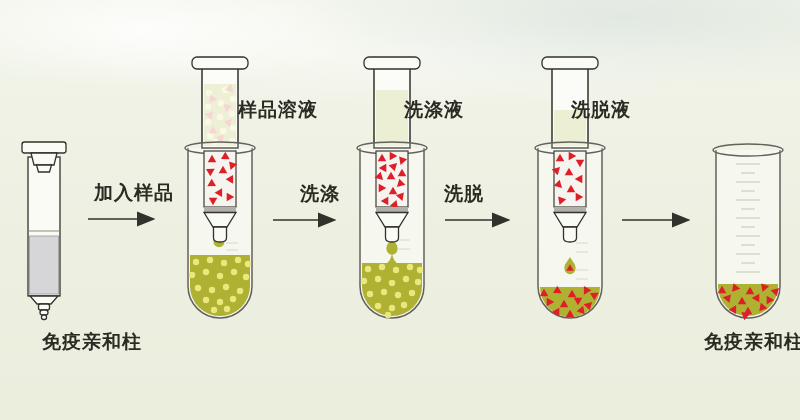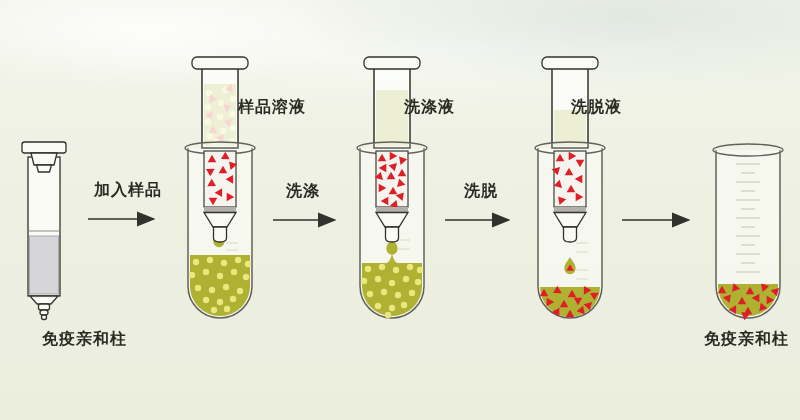--- a/index.html
+++ b/index.html
@@ -11,21 +11,21 @@
   body{font-family:"Liberation Sans","DejaVu Sans",sans-serif;}
   #stage{
     position:relative;width:800px;height:420px;overflow:hidden;
     background:
       radial-gradient(60% 26% at 78% 4%, rgba(210,222,216,.55), rgba(210,222,216,0) 70%),
       radial-gradient(45% 22% at 18% 7%, rgba(255,255,255,.85), rgba(255,255,255,0) 65%),
       radial-gradient(70% 20% at 55% 12%, rgba(255,255,255,.5), rgba(255,255,255,0) 70%),
       linear-gradient(180deg,#f3f5eb 0%, var(--background) 38%, #ebeedd 100%);
   }
   svg{position:absolute;left:0;top:0;}
-  .lbl{position:absolute;color:var(--text);font-size:16px;font-weight:600;
+  .lbl{position:absolute;color:var(--text);font-size:19px;font-weight:600;
        letter-spacing:1px;white-space:nowrap;}
   .olive{fill:var(--liquid-olive);}
   .olive2{fill:var(--wash-olive);}
   .dotY{fill:var(--particle-yellow);}
   .triR{fill:var(--analyte-red);}
   .frit{fill:var(--frit-gray);}
   .pack{fill:var(--packing-gray);stroke:#9a9a9e;stroke-width:.8;}
   .glass{fill:rgba(253,254,249,.55);stroke:#62625a;stroke-width:1.5;}
   .rim{fill:rgba(250,252,245,.2);stroke:#62625a;stroke-width:1.4;}
   .barrel{fill:rgba(253,254,250,.82);stroke:var(--outline-dark);stroke-width:1.5;}
@@ -287,19 +287,19 @@
           <use href="#tri" transform="translate(762,308) rotate(220)"></use>
       <use href="#tri" transform="translate(746,315) rotate(70)"></use>
     </g>
     <ellipse class="rim" cx="748" cy="150" rx="35" ry="6"></ellipse>
   </g>
 </svg>
 
 <div class="lbl" style="left:94px;top:180px">加入样品</div>
 <div class="lbl" style="left:42px;top:329px">免疫亲和柱</div>
 <div class="lbl" style="left:238px;top:97px">样品溶液</div>
-<div class="lbl" style="left:286px;top:181px">洗涤</div>
+<div class="lbl" style="left:300px;top:181px">洗涤</div>
 <div class="lbl" style="left:404px;top:97px">洗涤液</div>
-<div class="lbl" style="left:464px;top:181px">洗脱</div>
+<div class="lbl" style="left:444px;top:181px">洗脱</div>
 <div class="lbl" style="left:571px;top:97px">洗脱液</div>
 <div class="lbl" style="left:704px;top:329px">免疫亲和柱</div>
 
 </div>
 
 </body></html>

